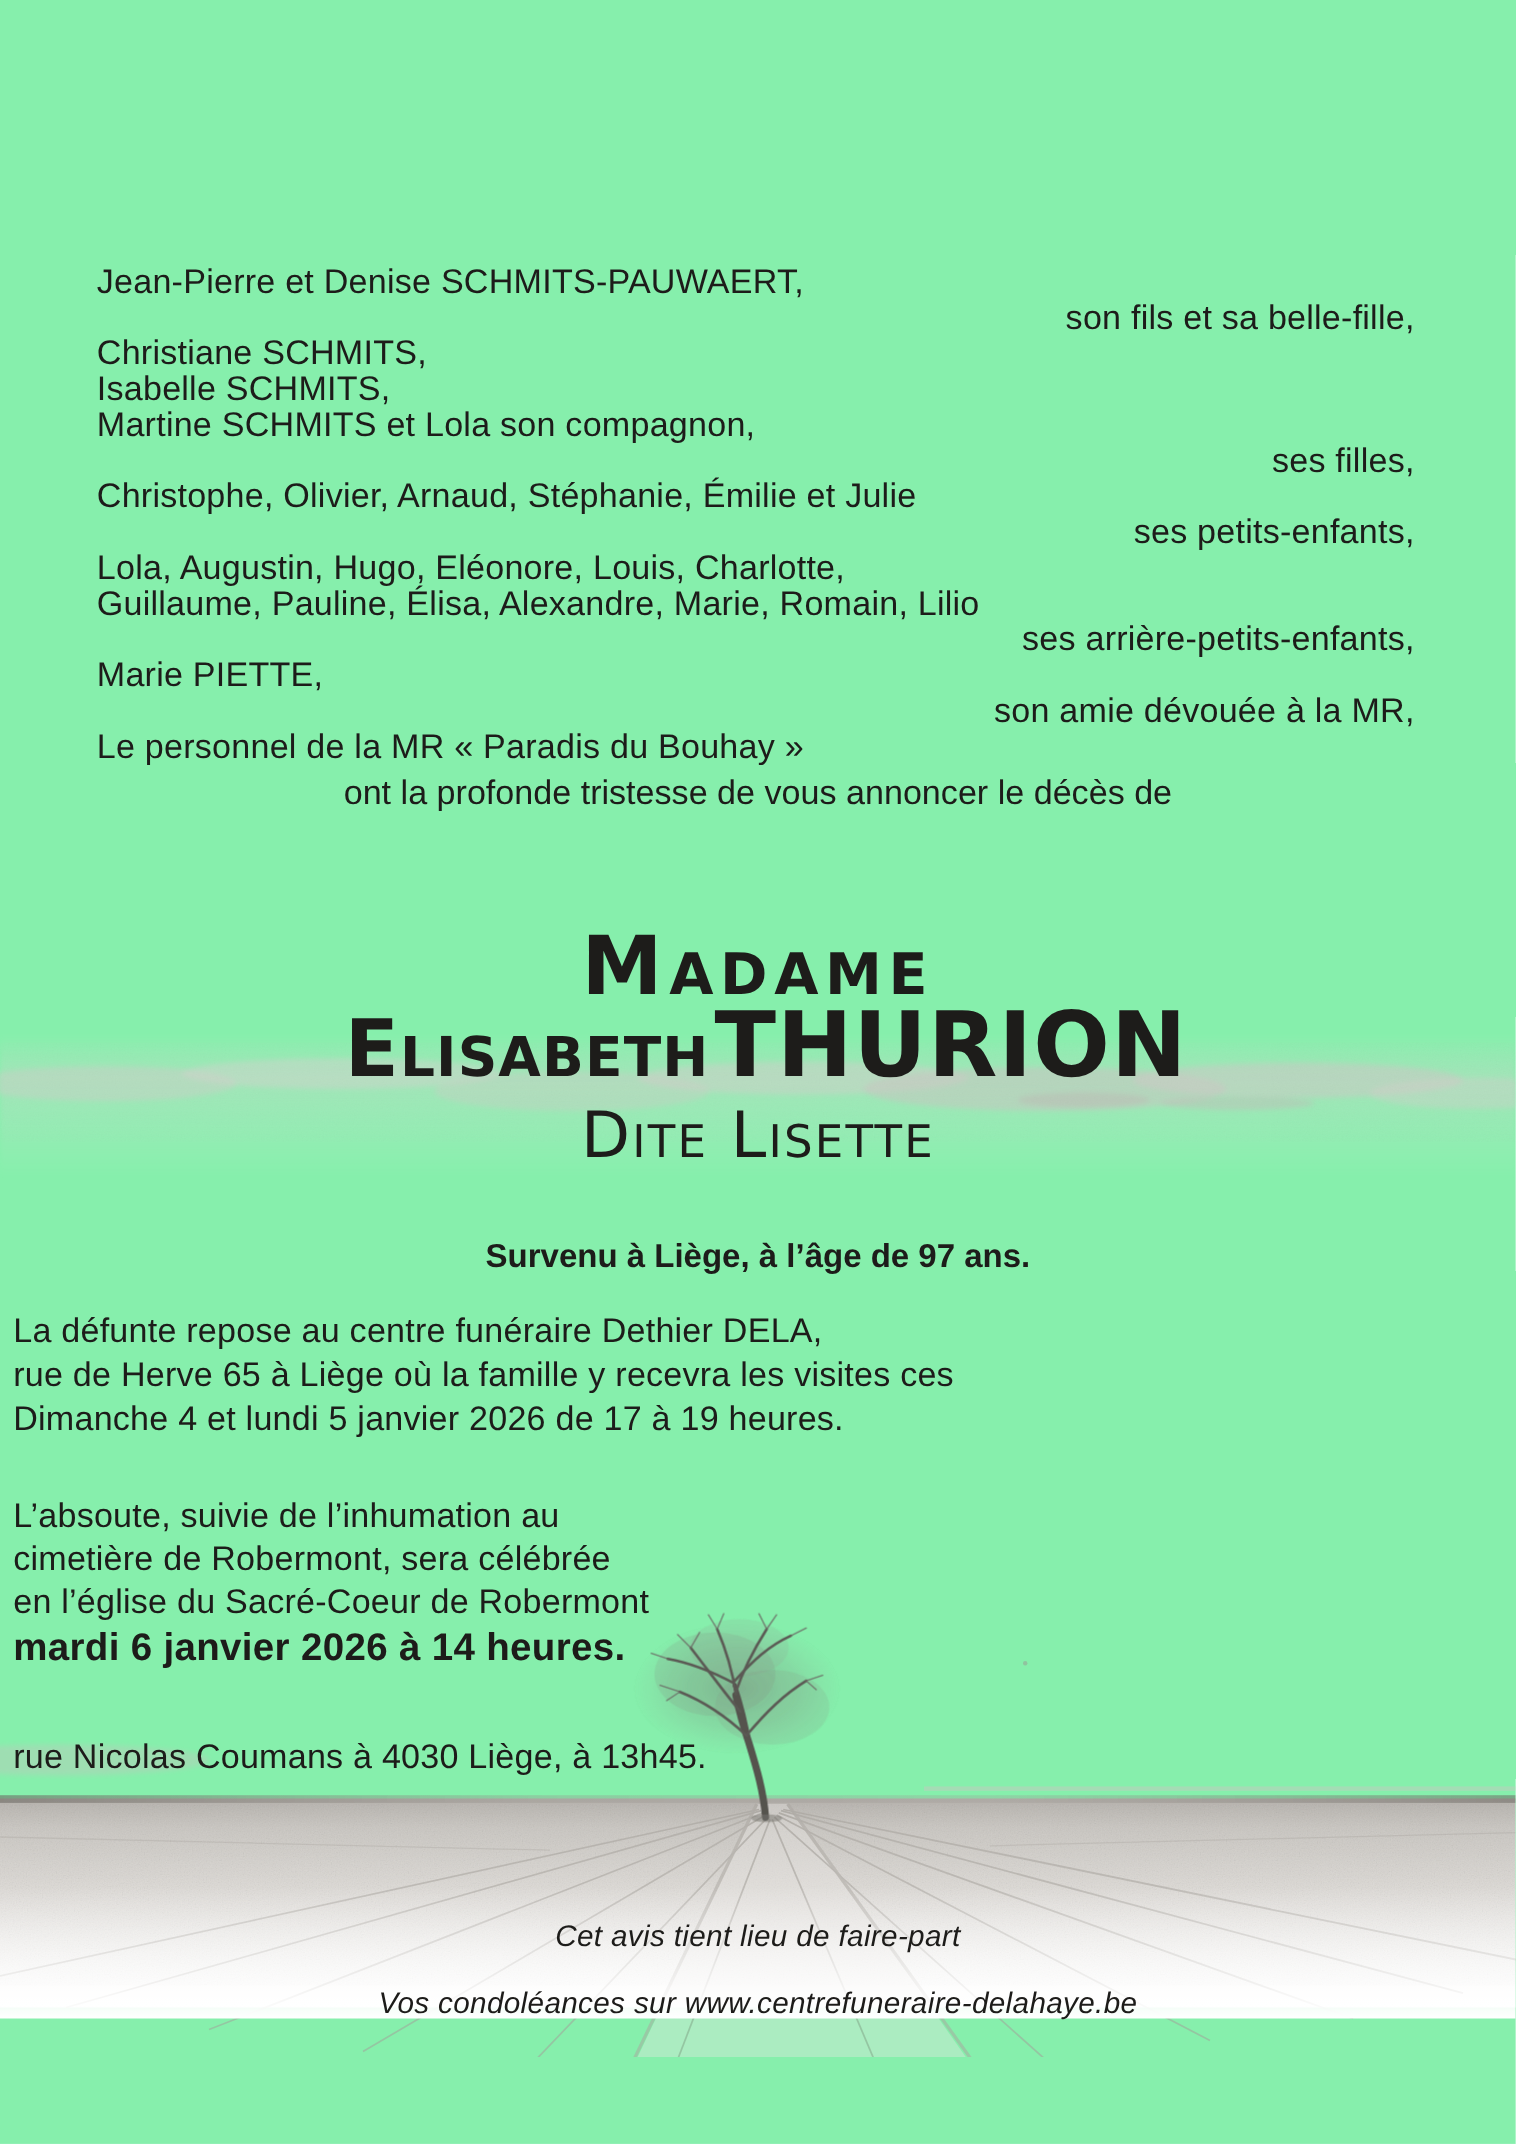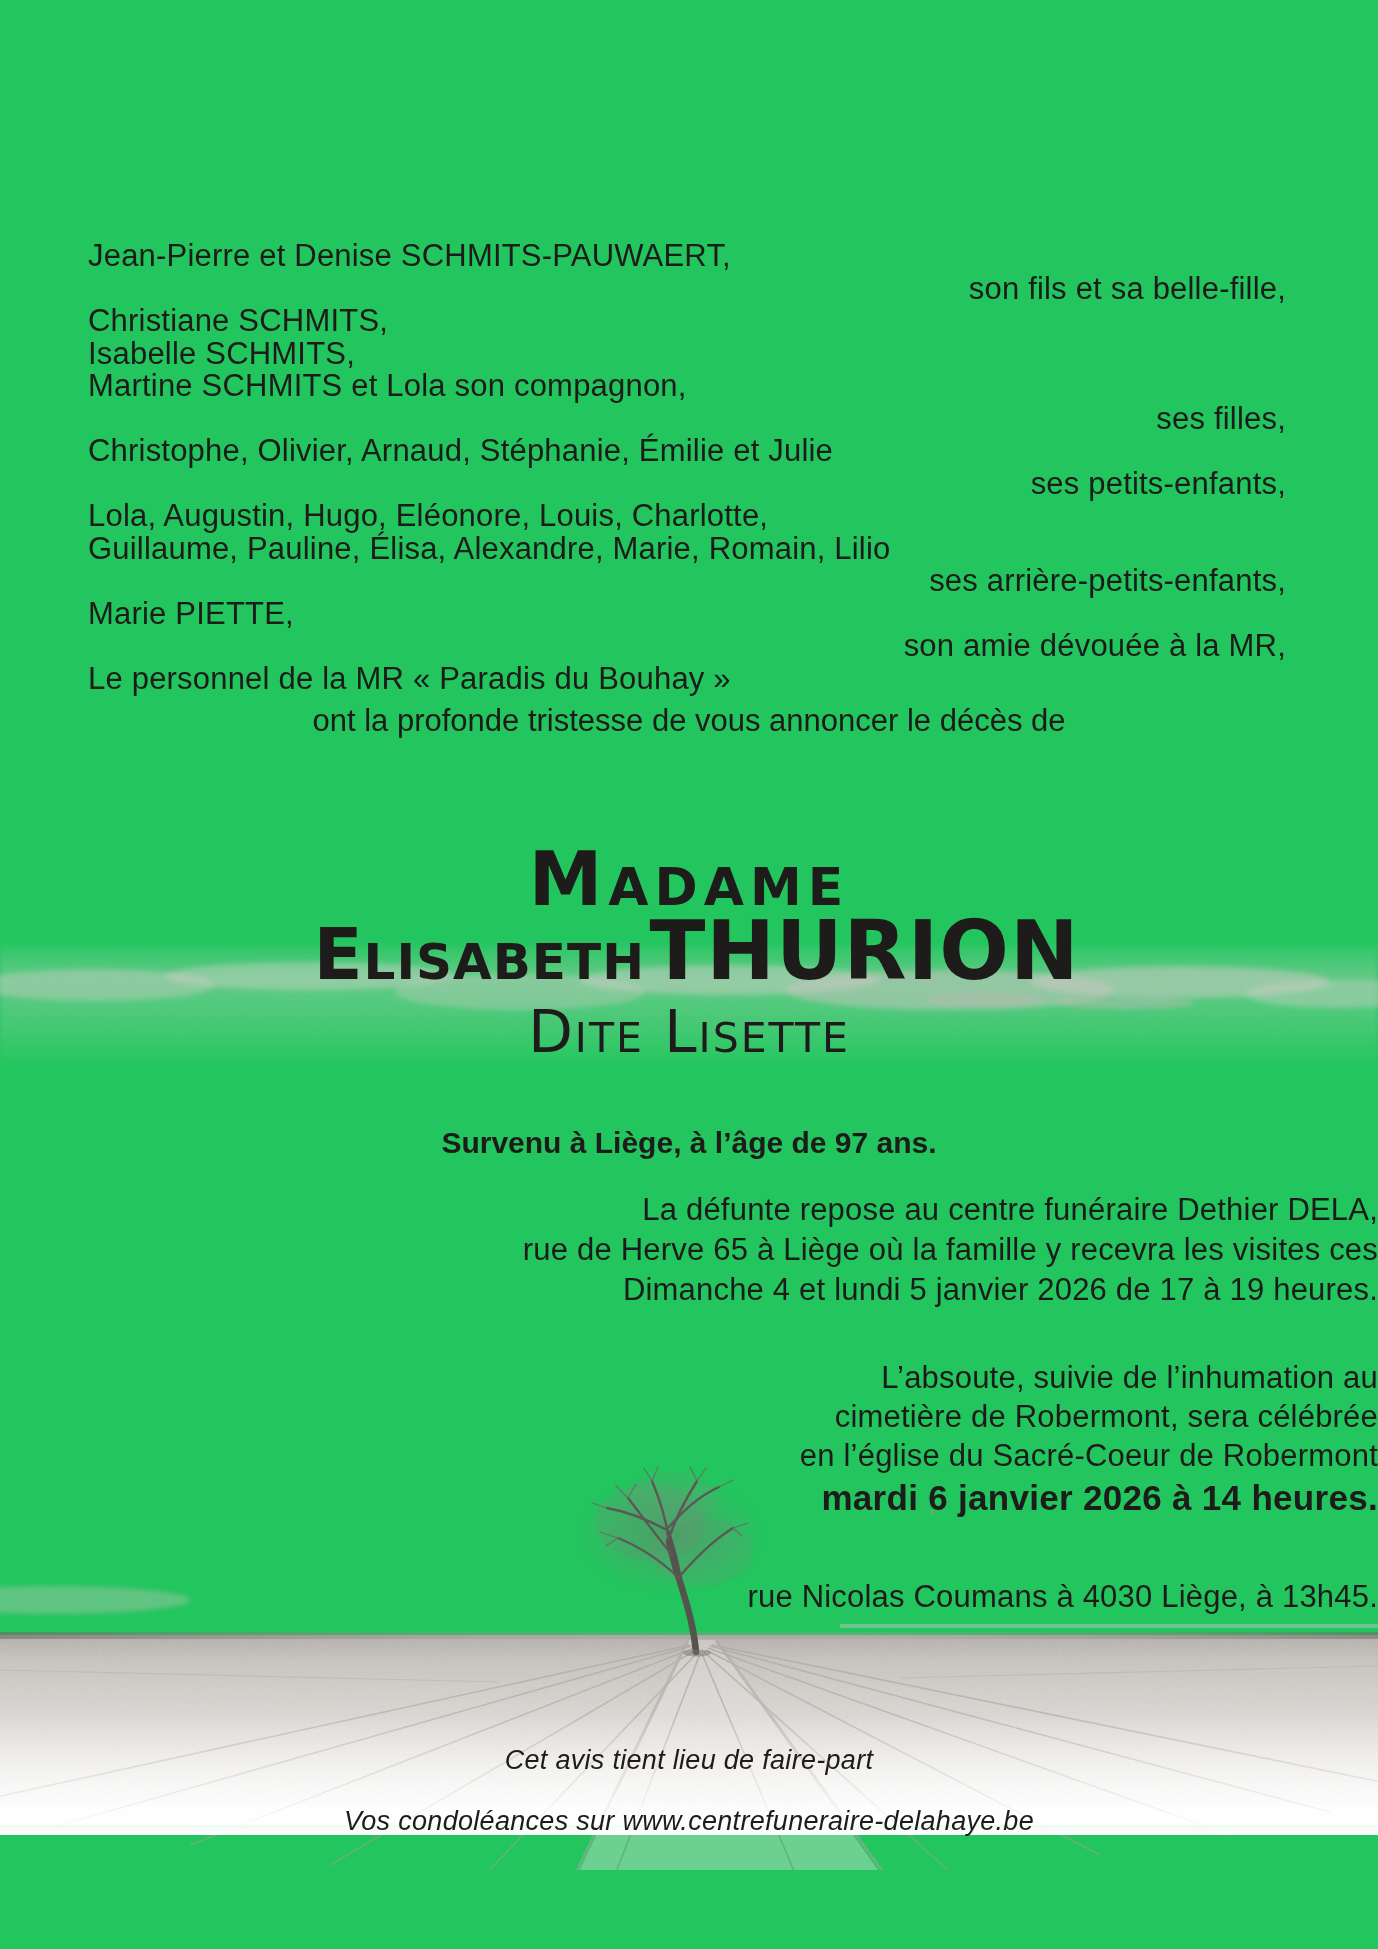--- a/index.html
+++ b/index.html
@@ -1,21 +1,21 @@
 <!DOCTYPE html>
 <html lang="fr"><head>
 <meta charset="utf-8">
 <title>Avis de décès</title>
 <style>
   html,body{margin:0;padding:0;background:#ffffff;}
   .page{
     position:relative;
     width:1378px;height:1949px;
     margin:0 auto;
-    background:#22c55e;
+    background:#86efac;
     color:#1d1c1a;
     font-family:"Liberation Sans", sans-serif;
     overflow:hidden;
   }
   .abs{position:absolute;left:0;right:0;}
 
   
   .family{
     top:240px;left:88px;right:92px;
     font-size:31px;line-height:32.5px;
@@ -45,21 +45,21 @@
   }
   .alias{
     top:998px;text-align:center;
     font-family:"DejaVu Sans", sans-serif;
     font-size:58px;font-weight:normal;
     font-variant:small-caps;letter-spacing:2px;
   }
 
   .survenu{top:1126px;text-align:center;font-size:30px;font-weight:bold;}
 
-  .para{text-align:right;font-size:31px;letter-spacing:.2px;}
+  .para{text-align:left;font-size:31px;letter-spacing:.2px;margin-left:12px;}
   .wake{top:1190px;line-height:40px;}
   .service{top:1358px;line-height:39px;}
   .service .date-bold{font-size:35px;font-weight:bold;margin-top:3px;letter-spacing:.3px;}
   .gathering{top:1577px;line-height:40px;}
 
   .italic-line{
     text-align:center;font-style:italic;font-size:27px;letter-spacing:.3px;
   }
   .notice{top:1745px;}
   .condolences{top:1806px;}

